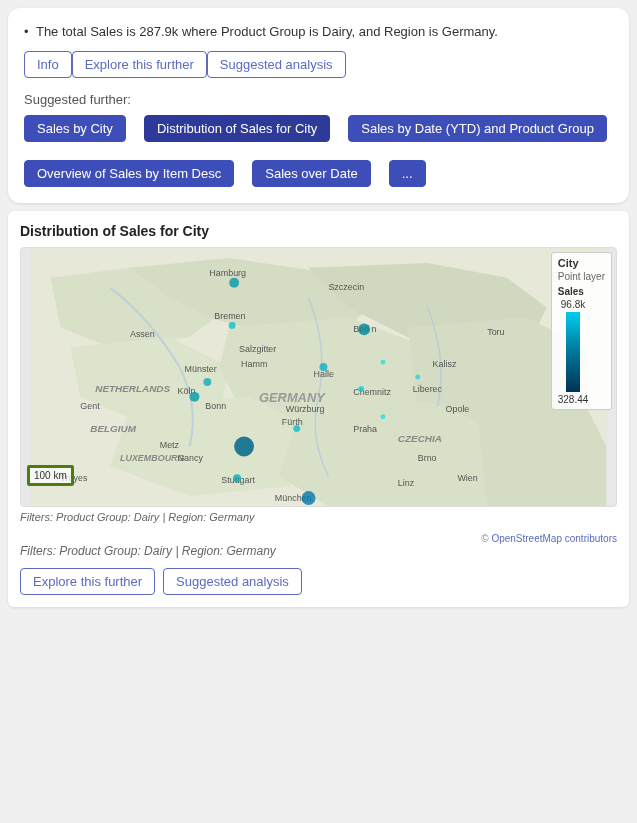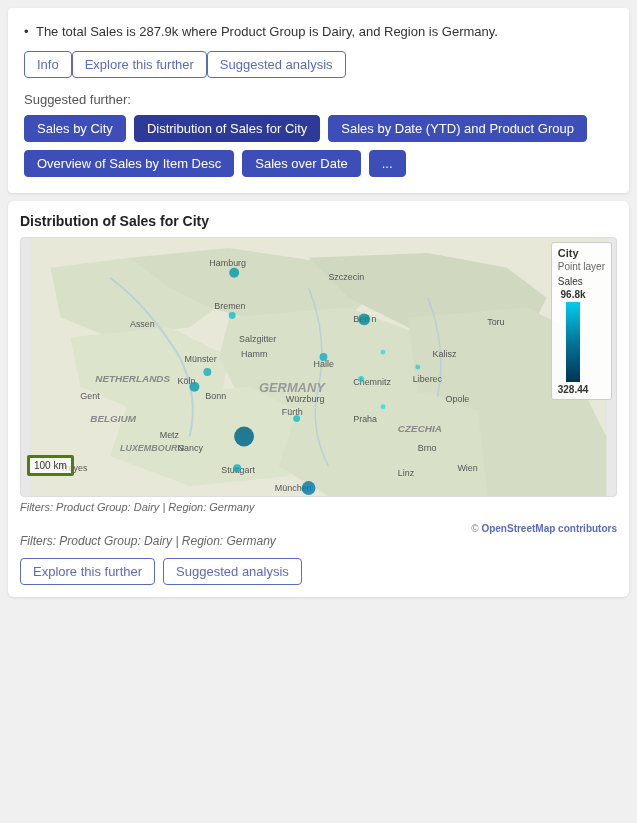--- a/index.html
+++ b/index.html
@@ -6,21 +6,21 @@
     body {
       font-family: Arial, sans-serif;
       font-size: 13px;
       background: #f0f0f0;
       color: #333;
       width: 637px;
     }
 
     .card {
       background: #fff;
-      border-radius: 4px;
+      border-radius: 12px;
       padding: 16px;
       margin: 8px;
       box-shadow: 0 1px 3px rgba(0,0,0,0.1);
     }
 
     .info-line {
       margin-bottom: 12px;
       font-size: 13px;
       color: #333;
     }
@@ -64,21 +64,21 @@
 
     .suggested-label {
       font-size: 13px;
       color: #555;
       margin-bottom: 8px;
     }
 
     .analysis-buttons {
       display: flex;
       flex-wrap: wrap;
-      gap: 8px;
+      gap: 18px;
     }
 
     
     .map-card {
       background: #fff;
       border-radius: 6px;
       margin: 8px;
       box-shadow: 0 1px 3px rgba(0,0,0,0.1);
       padding: 12px;
     }
@@ -124,21 +124,21 @@
     }
 
     .legend-subtitle {
       font-size: 10px;
       color: #666;
       margin-bottom: 4px;
     }
 
     .legend-sales-label {
       font-size: 10px;
-      font-weight: normal;
+      font-weight: bold;
       margin-bottom: 2px;
     }
 
     .map-filter-text {
       font-size: 11px;
       color: #666;
       font-style: italic;
       margin-top: 4px;
       margin-bottom: 10px;
     }
@@ -146,21 +146,20 @@
     .map-attribution {
       font-size: 10px;
       color: #888;
       text-align: right;
       margin-top: 2px;
     }
 
     .map-attribution a {
       color: #5b6bbf;
       text-decoration: none;
-      font-weight: bold;
     }
 
     .bullet-list {
       list-style: disc;
       padding-left: 20px;
       margin-bottom: 6px;
     }
 
     .bullet-list li {
       font-size: 13px;
@@ -304,21 +303,21 @@
       <circle cx="390" cy="130" r="2.5" fill="#00ccdd" opacity="0.65"></circle>
       <circle cx="355" cy="170" r="2.5" fill="#00ddee" opacity="0.65"></circle>
       <circle cx="355" cy="115" r="2.5" fill="#00ddee" opacity="0.65"></circle>
     </svg>
 
     
     <div class="legend-box">
       <div class="legend-title">City</div>
       <div class="legend-subtitle">Point layer</div>
       <div class="legend-sales-label">Sales</div>
-      <div style="display:flex; align-items:flex-start;font-weight:bold;">
+      <div style="display:flex; align-items:flex-start;">
         <div style="display:flex;flex-direction:column;align-items:center;">
           <span style="font-size:10px;">96.8k</span>
           <div style="width:14px;height:80px;background:linear-gradient(to bottom,#00ccee,#007799,#003355);margin:2px 0;"></div>
           <span style="font-size:10px;">328.44</span>
         </div>
       </div>
     </div>
 
     
     <div class="scale-bar">100 km</div>

